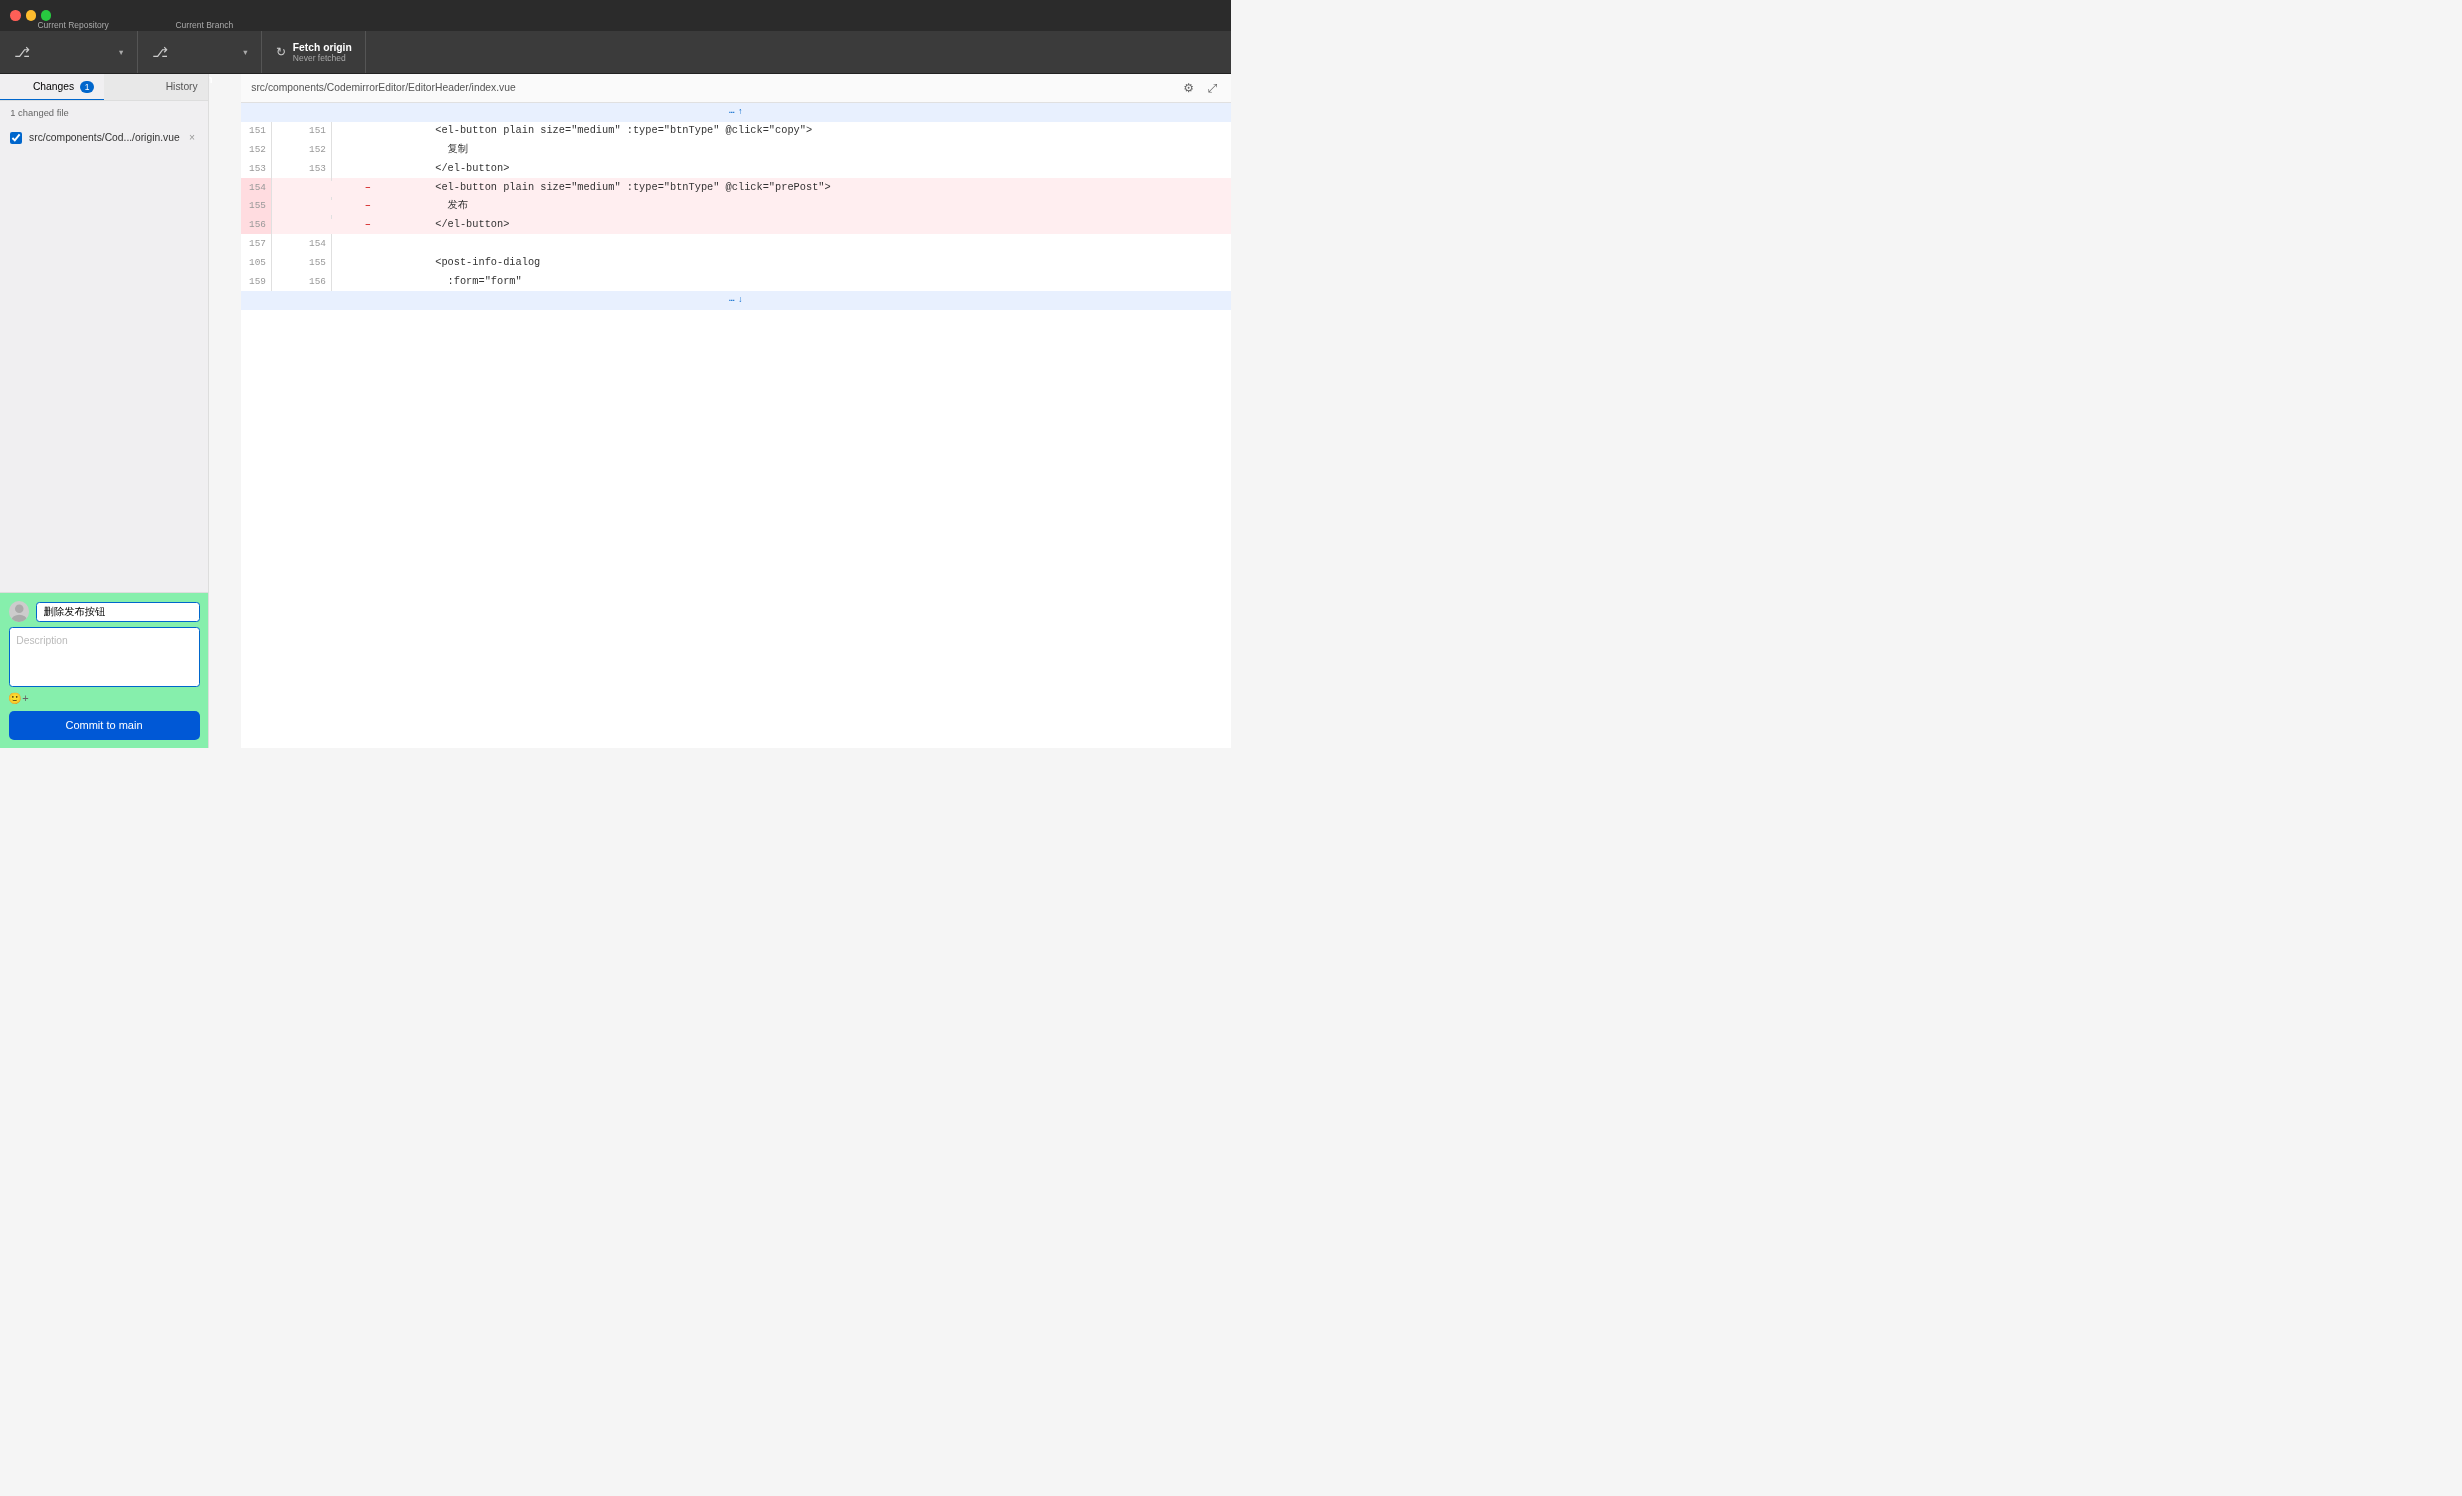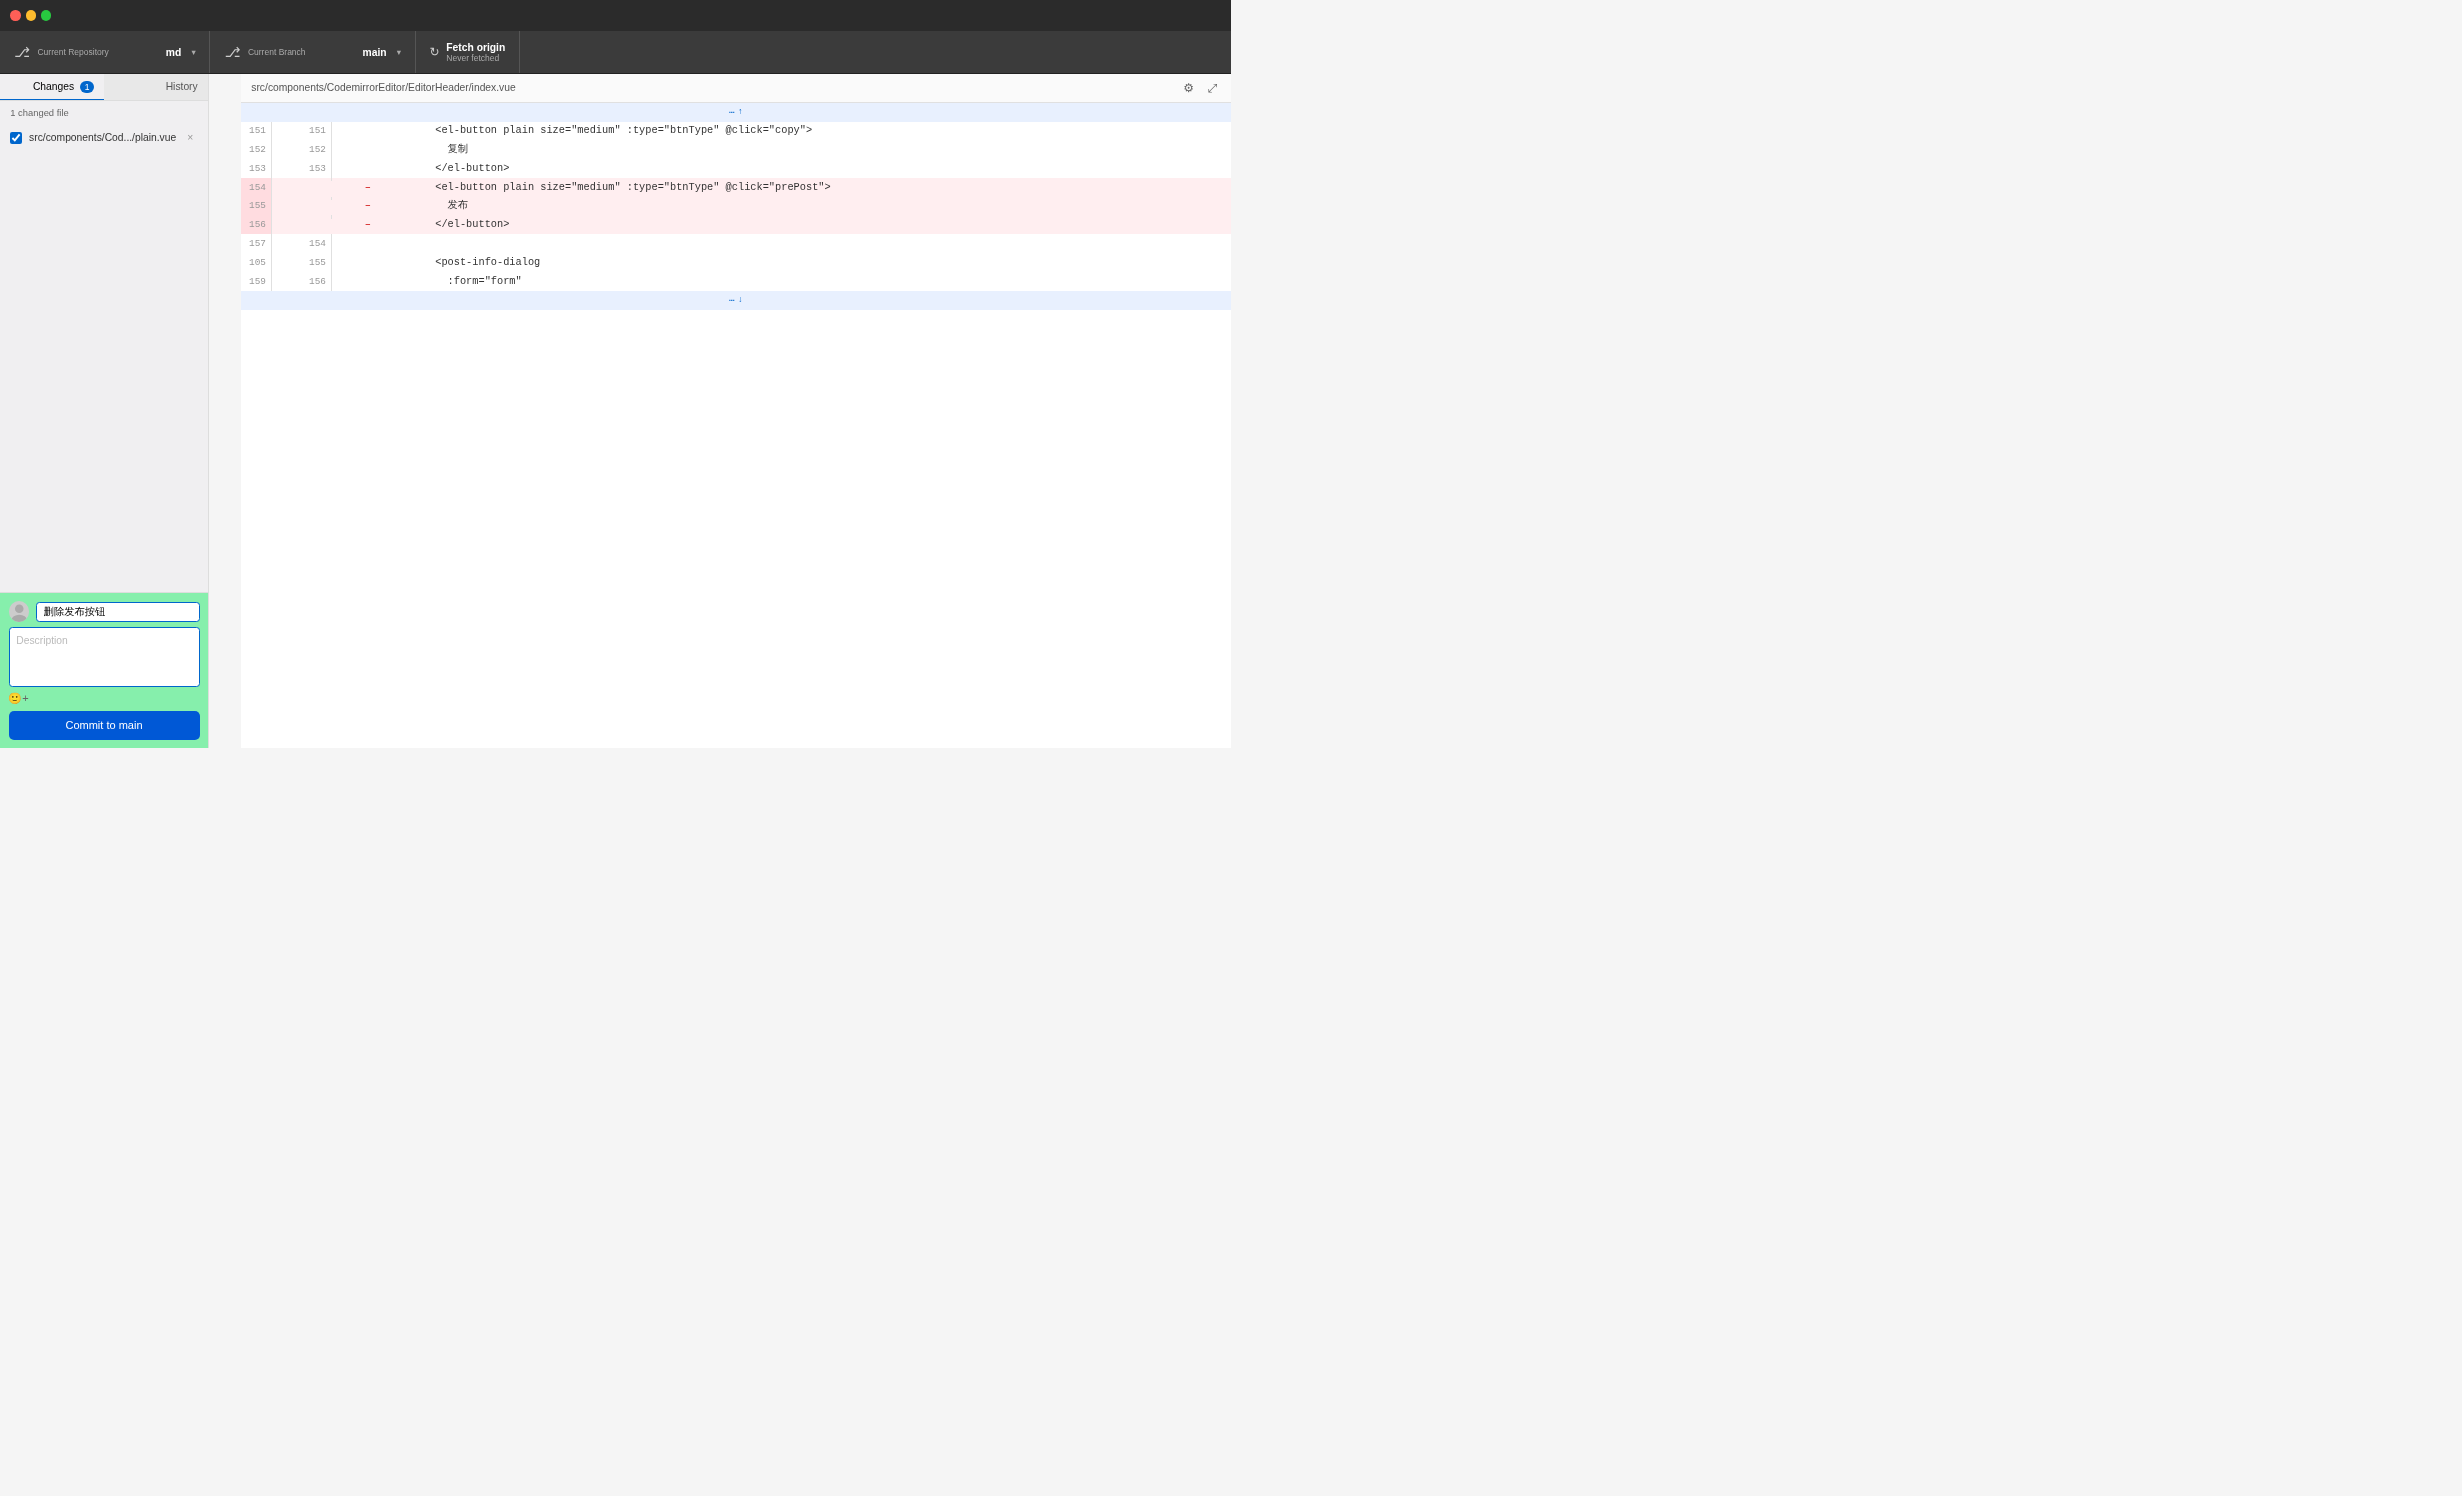--- a/index.html
+++ b/index.html
@@ -53,21 +53,21 @@
       min-width: 103px;
     }
     .toolbar-icon {
       color: #ccc;
       font-size: 13.7px;
       width: 17px;
       text-align: center;
     }
     .toolbar-text {
       display: flex;
-      flex-direction: row;
+      flex-direction: column;
       gap: 44px;
     }
     .toolbar-label {
       color: #aaa;
       font-size: 8.5px;
     }
     .toolbar-value {
       color: #fff;
       font-size: 10.3px;
       font-weight: 600;
@@ -401,21 +401,21 @@
         <span>History</span>
       </div>
     </div>
 
     <div class="changed-files-header">
       <span>1 changed file</span>
     </div>
 
     <div class="file-item">
       <input type="checkbox" class="file-checkbox" checked="" style="">
-      <span class="file-name">src/components/Cod.../plain.vue</span>
+      <span class="file-name">src/components/Cod.../origin.vue</span>
       <span class="file-action">×</span>
     </div>
 
     <div class="commit-section">
       <div class="commit-message-header">
         <div class="avatar">
           <svg width="20.5" height="20.5" viewBox="0 0 24 24">
             <circle cx="12" cy="9" r="5" fill="#aaa"></circle>
             <ellipse cx="12" cy="22" rx="9" ry="6" fill="#aaa"></ellipse>
           </svg>

